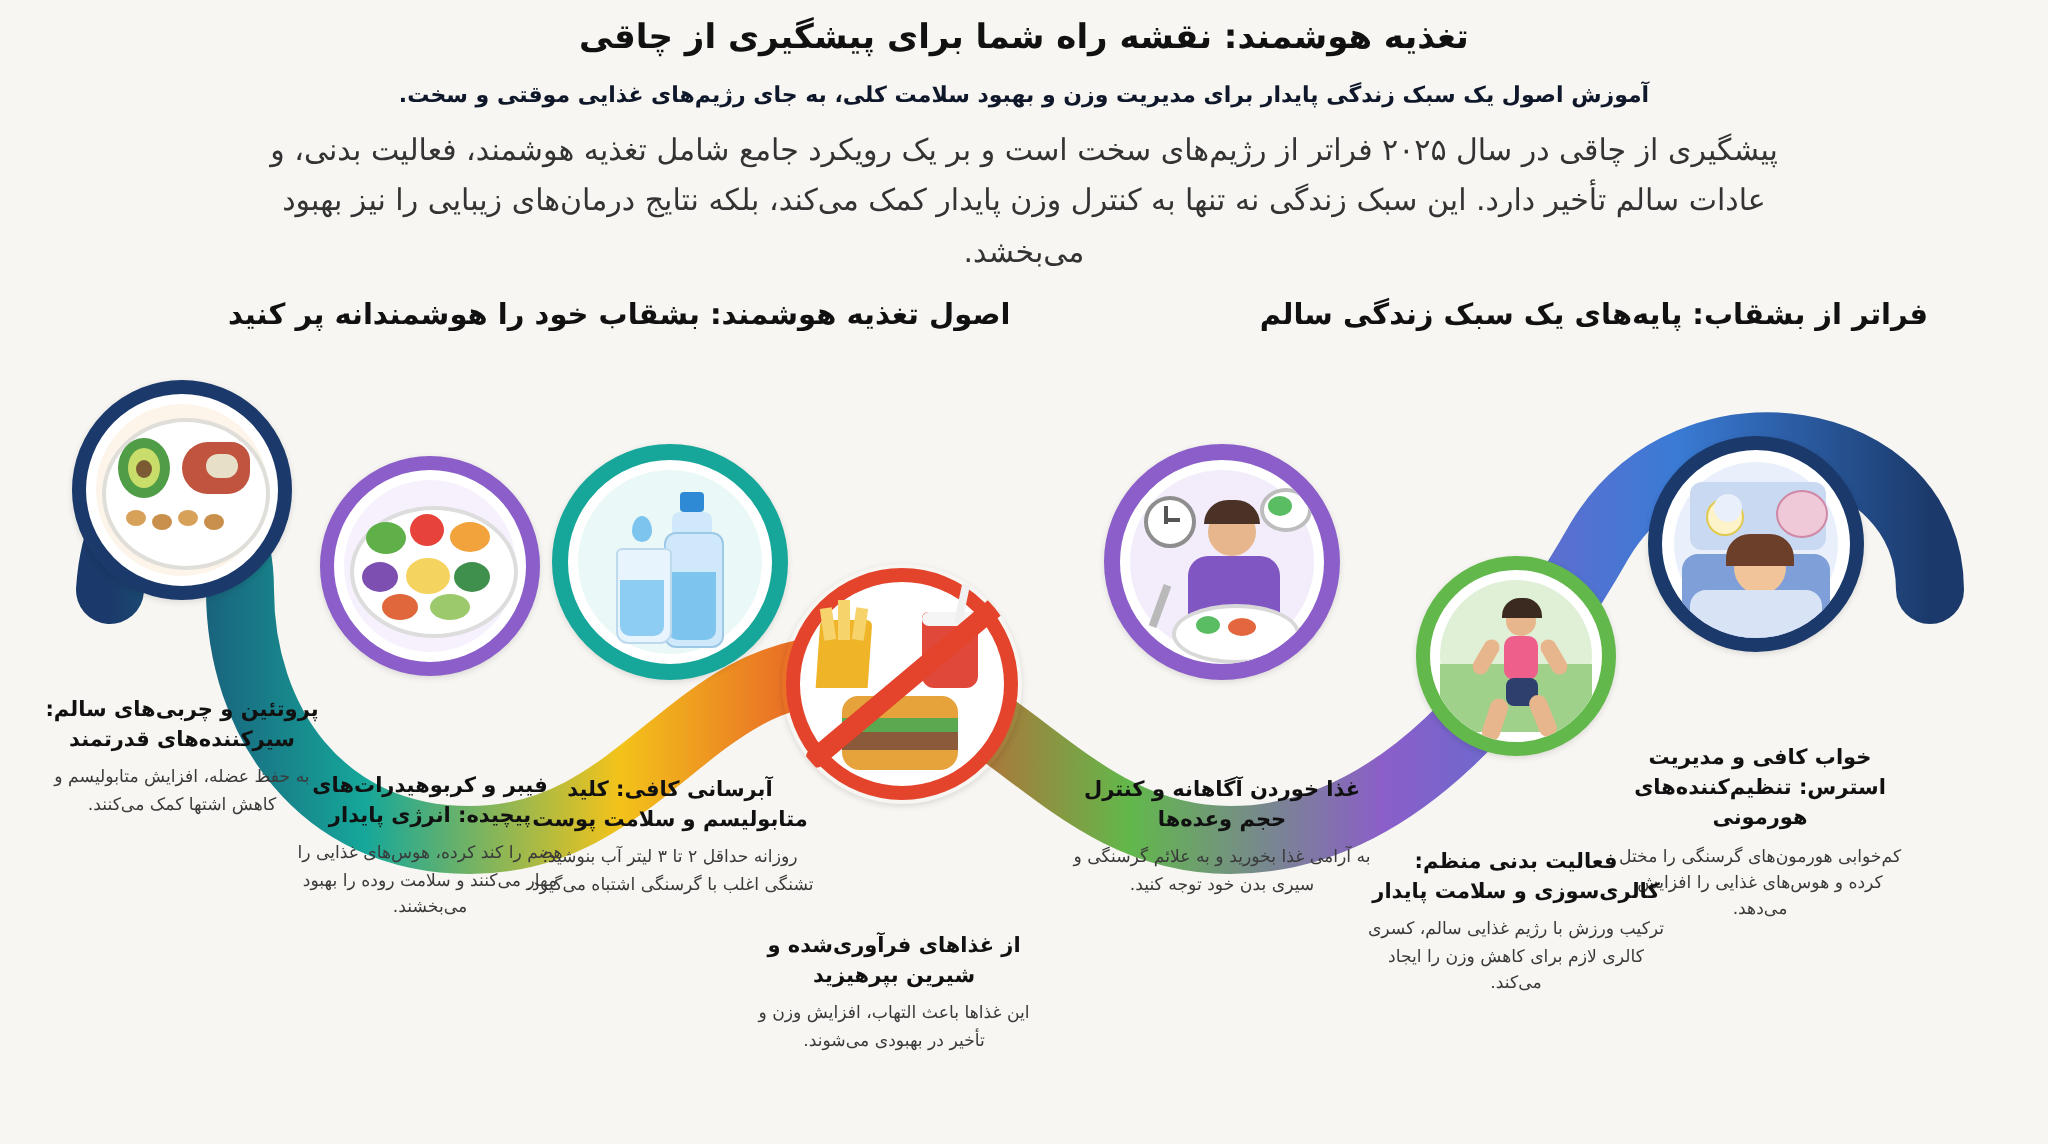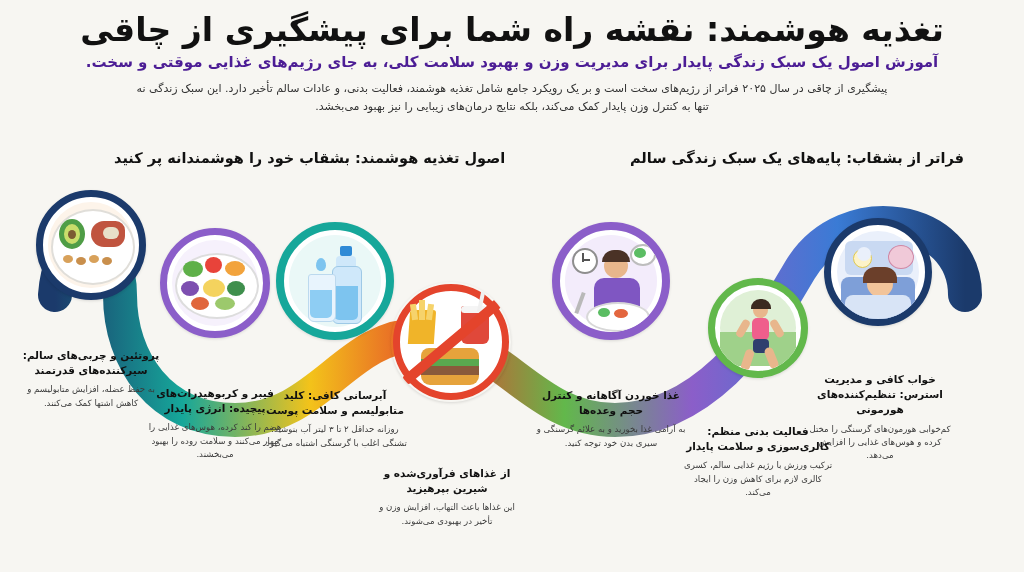--- a/index.html
+++ b/index.html
@@ -10,35 +10,36 @@
     overflow:hidden;
     position:relative;
     color:#1c1c1c;
   }
   .stage{position:absolute;inset:0;}
 
   
   .hdr{position:absolute;left:0;right:0;top:8px;text-align:center;}
   .hdr h1{
     margin:0;
-    font-size:33px;
+    font-size:17px;
     font-weight:bold;
     letter-spacing:0;
     color:#111;
     line-height:1.35;
   }
   .hdr .sub{
-    font-size:15px;
-    font-weight:bold;
-    color:#4c1d95;
+    margin-top:10px;
+    font-size:11px;
+    font-weight:bold;
+    color:#0f172a;
   }
   .hdr .lead{
     margin:9px auto 0;
     width:760px;
-    font-size:11px;
+    font-size:15px;
     line-height:1.7;
     color:#333;
   }
 
   
   .sec-title{
     position:absolute;
     font-size:14.5px;
     font-weight:bold;
     color:#111;

